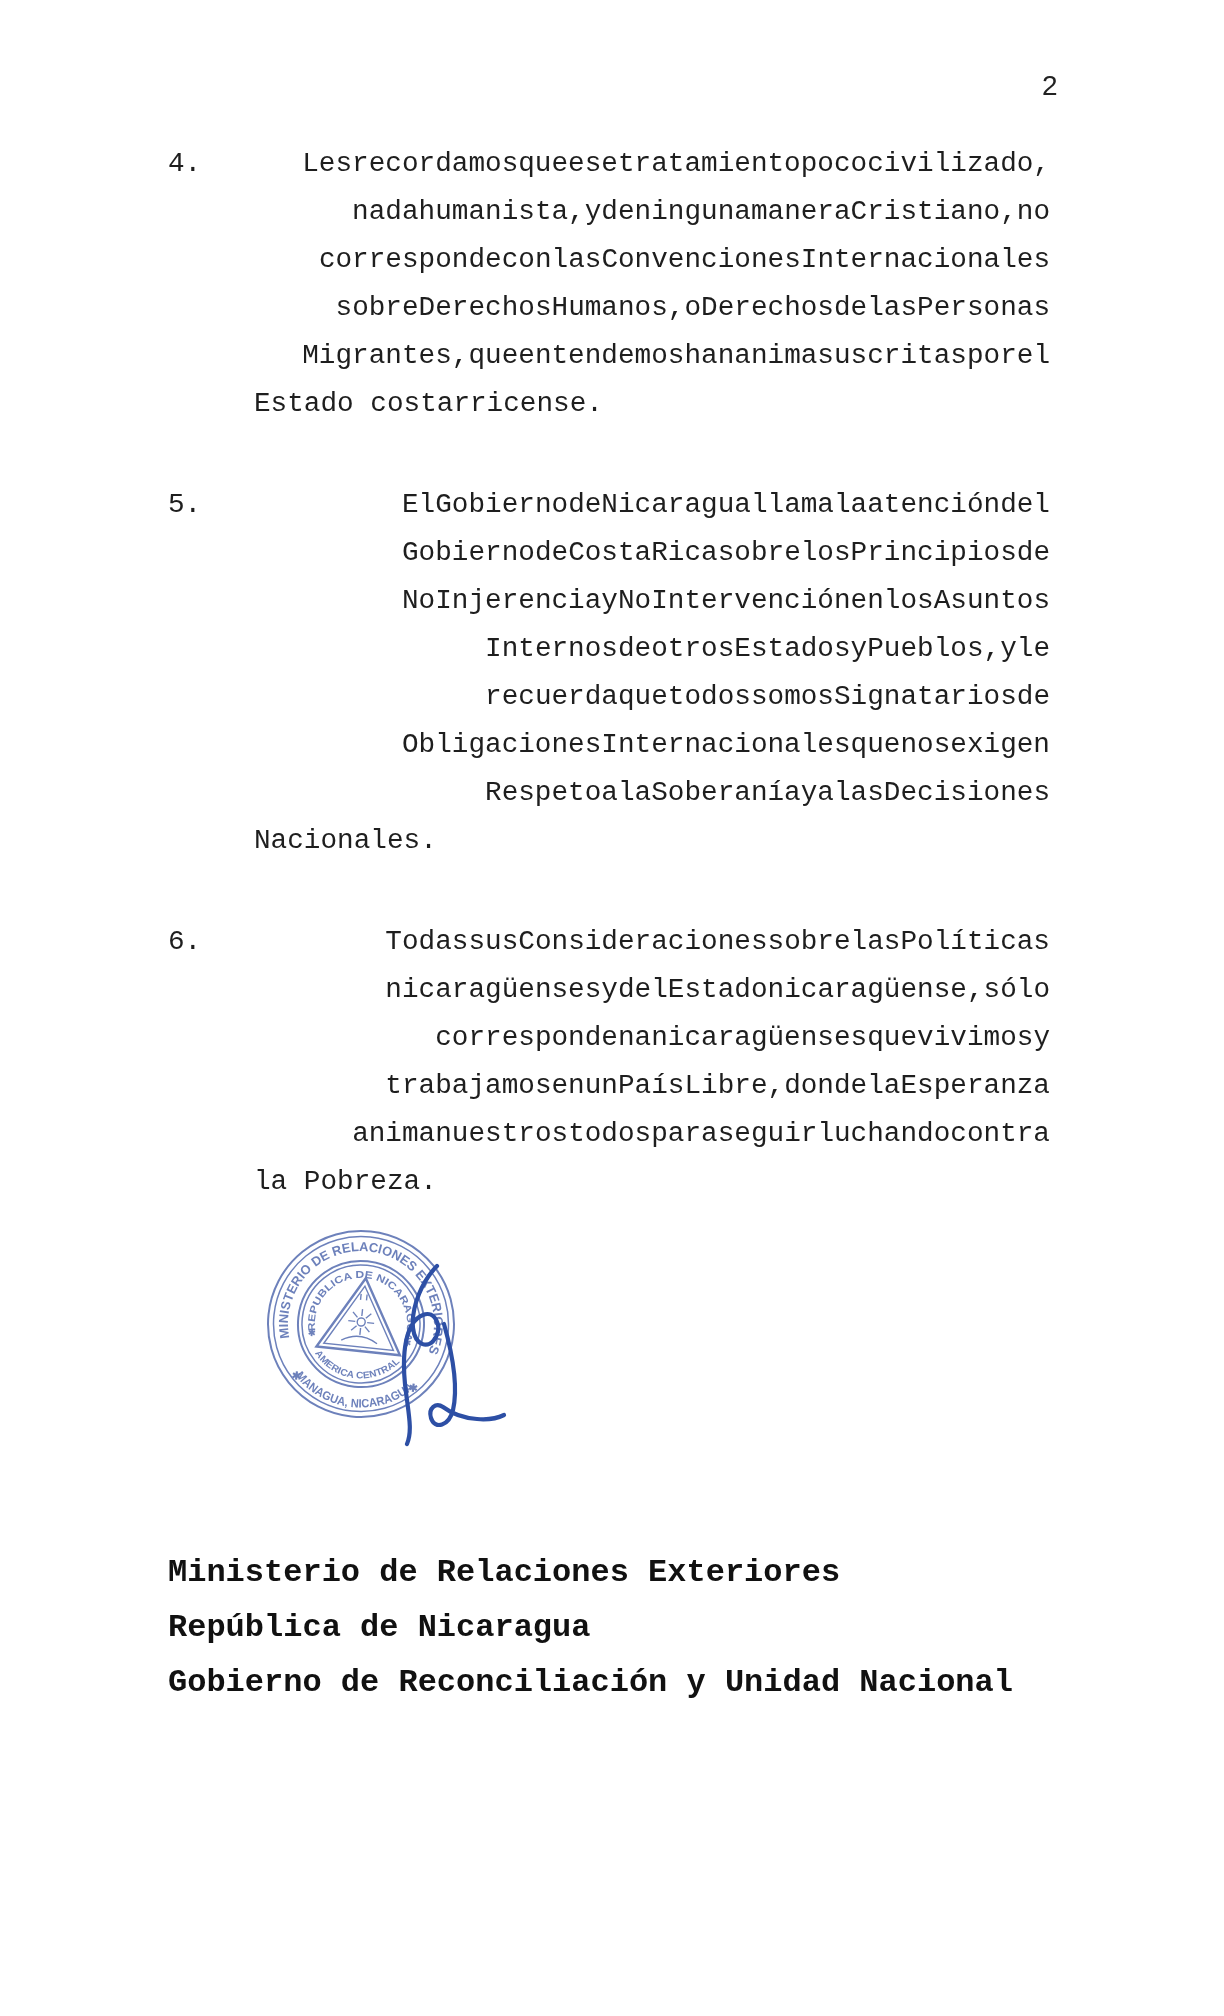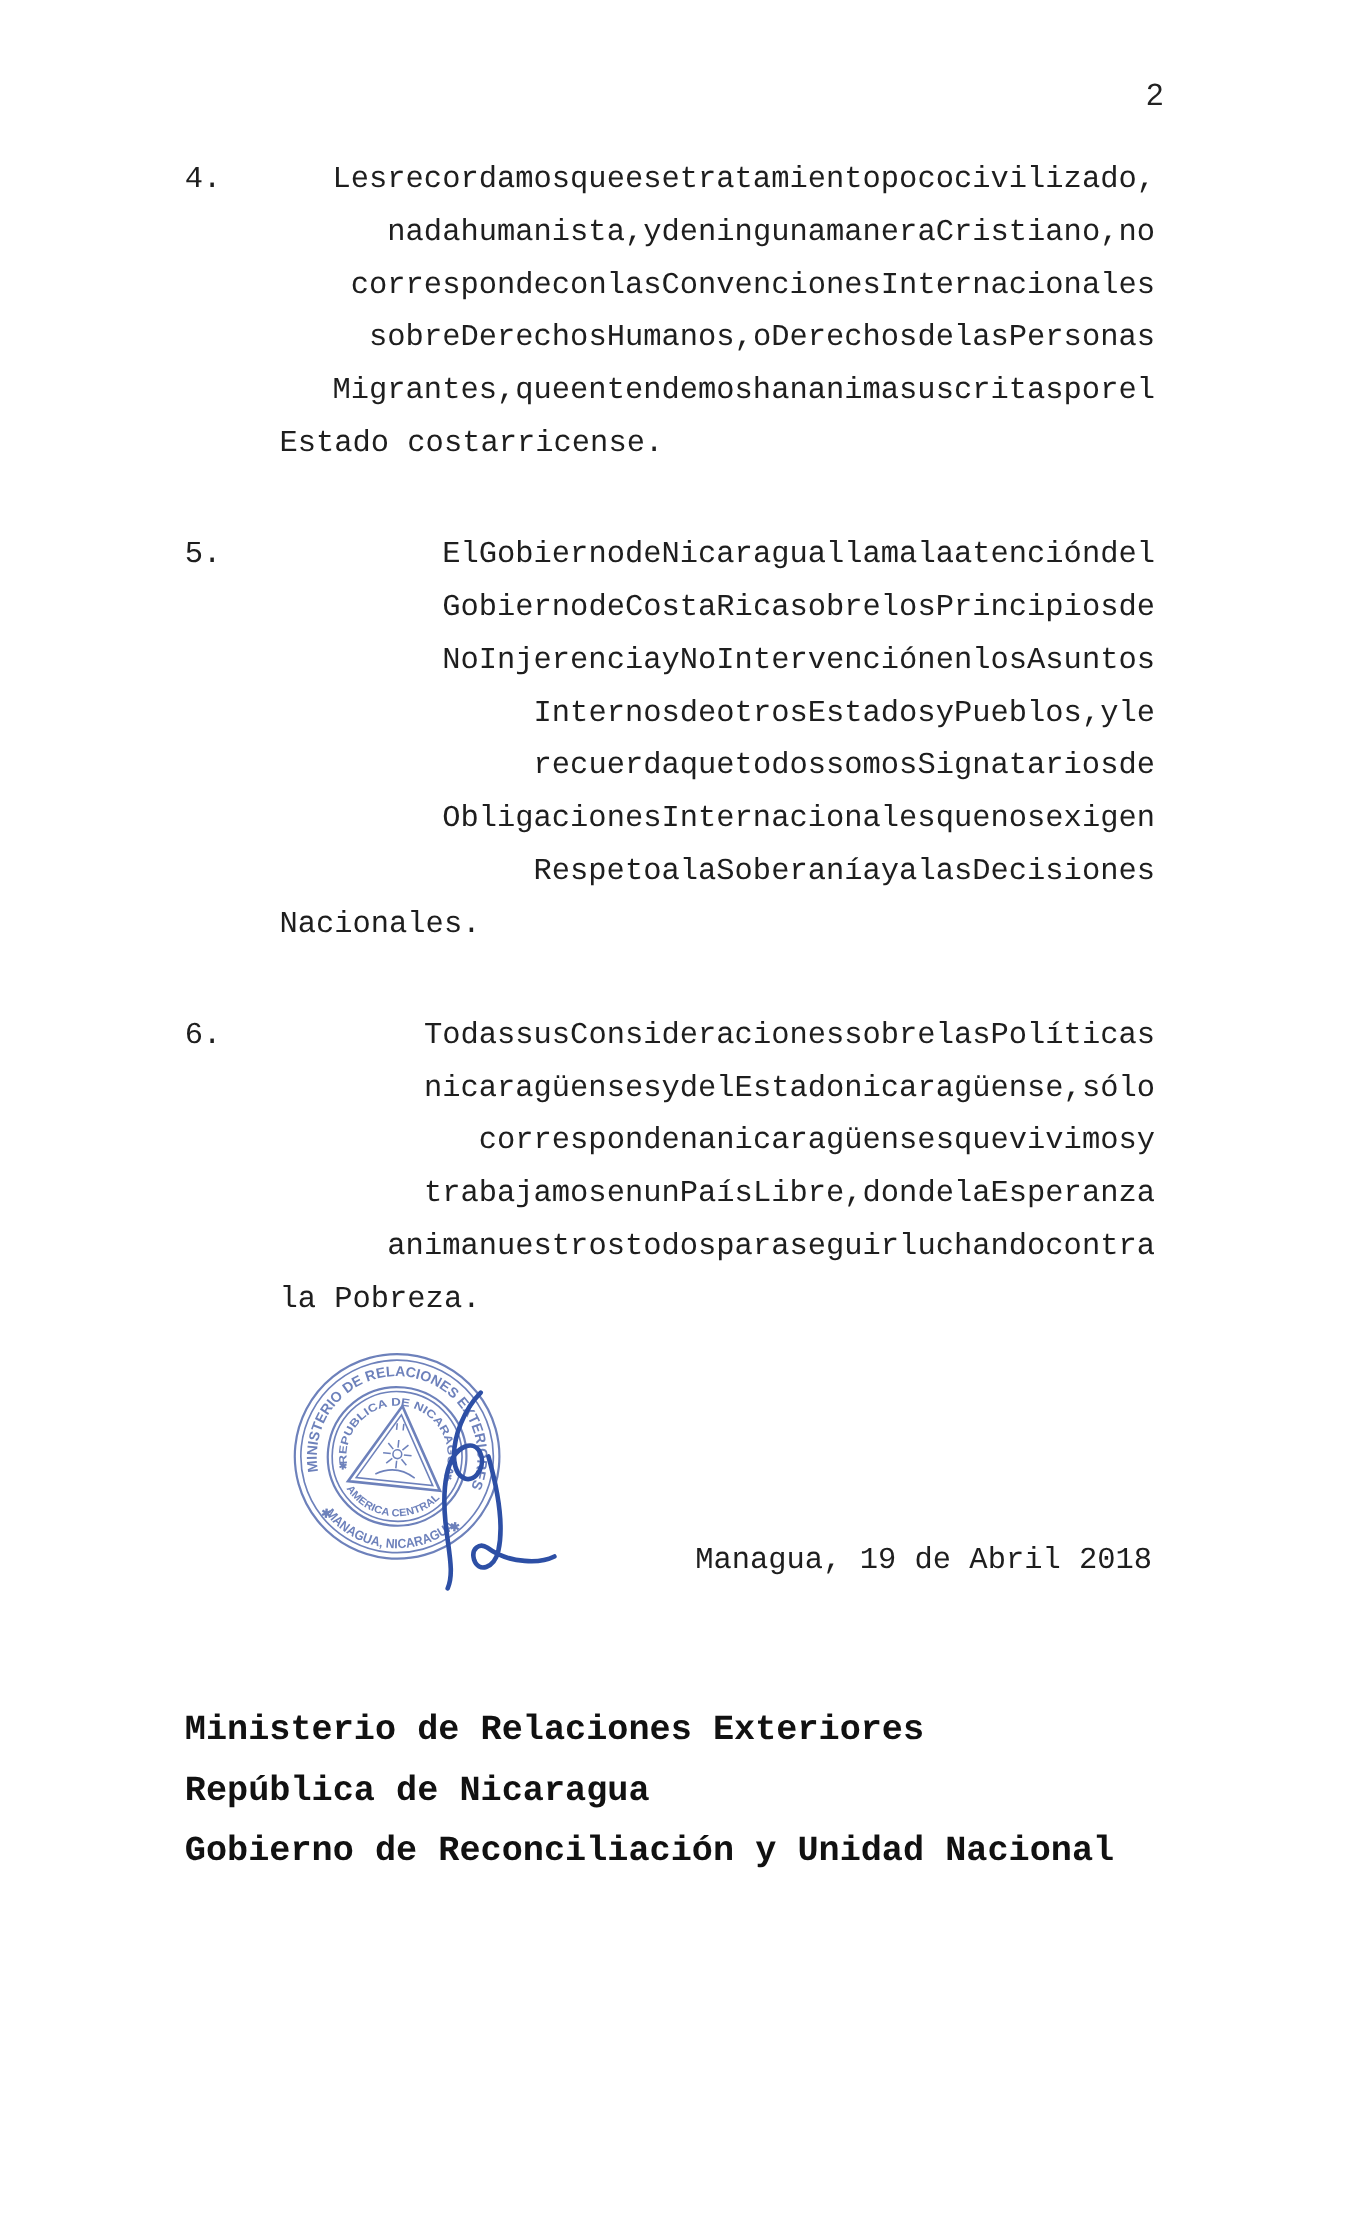--- a/index.html
+++ b/index.html
@@ -206,21 +206,20 @@
           <span class="word">luchando</span>
           <span class="word">contra</span>
         </div>
         <div class="line last">
           <span class="word">la</span>
           <span class="word">Pobreza.</span>
         </div>
       </div>
     </div>
 
-  <div class="dateline">Managua, 19 de Abril 2018</div>
 
   <div class="sealwrap">
     <svg viewBox="0 0 260 245" xmlns="http://www.w3.org/2000/svg">
       <g fill="none" stroke-width="2" opacity="0.9" transform="rotate(6 106 102)" stroke="#5e74b4">
         <circle cx="106" cy="102" r="93"></circle>
         <circle cx="106" cy="102" r="87.5" stroke-width="1.5"></circle>
         <circle cx="106" cy="102" r="63"></circle>
         <circle cx="106" cy="102" r="59" stroke-width="1.5"></circle>
 
         <path d="M106 56 L148 129 L64 129 Z" stroke-width="2.4"></path>

